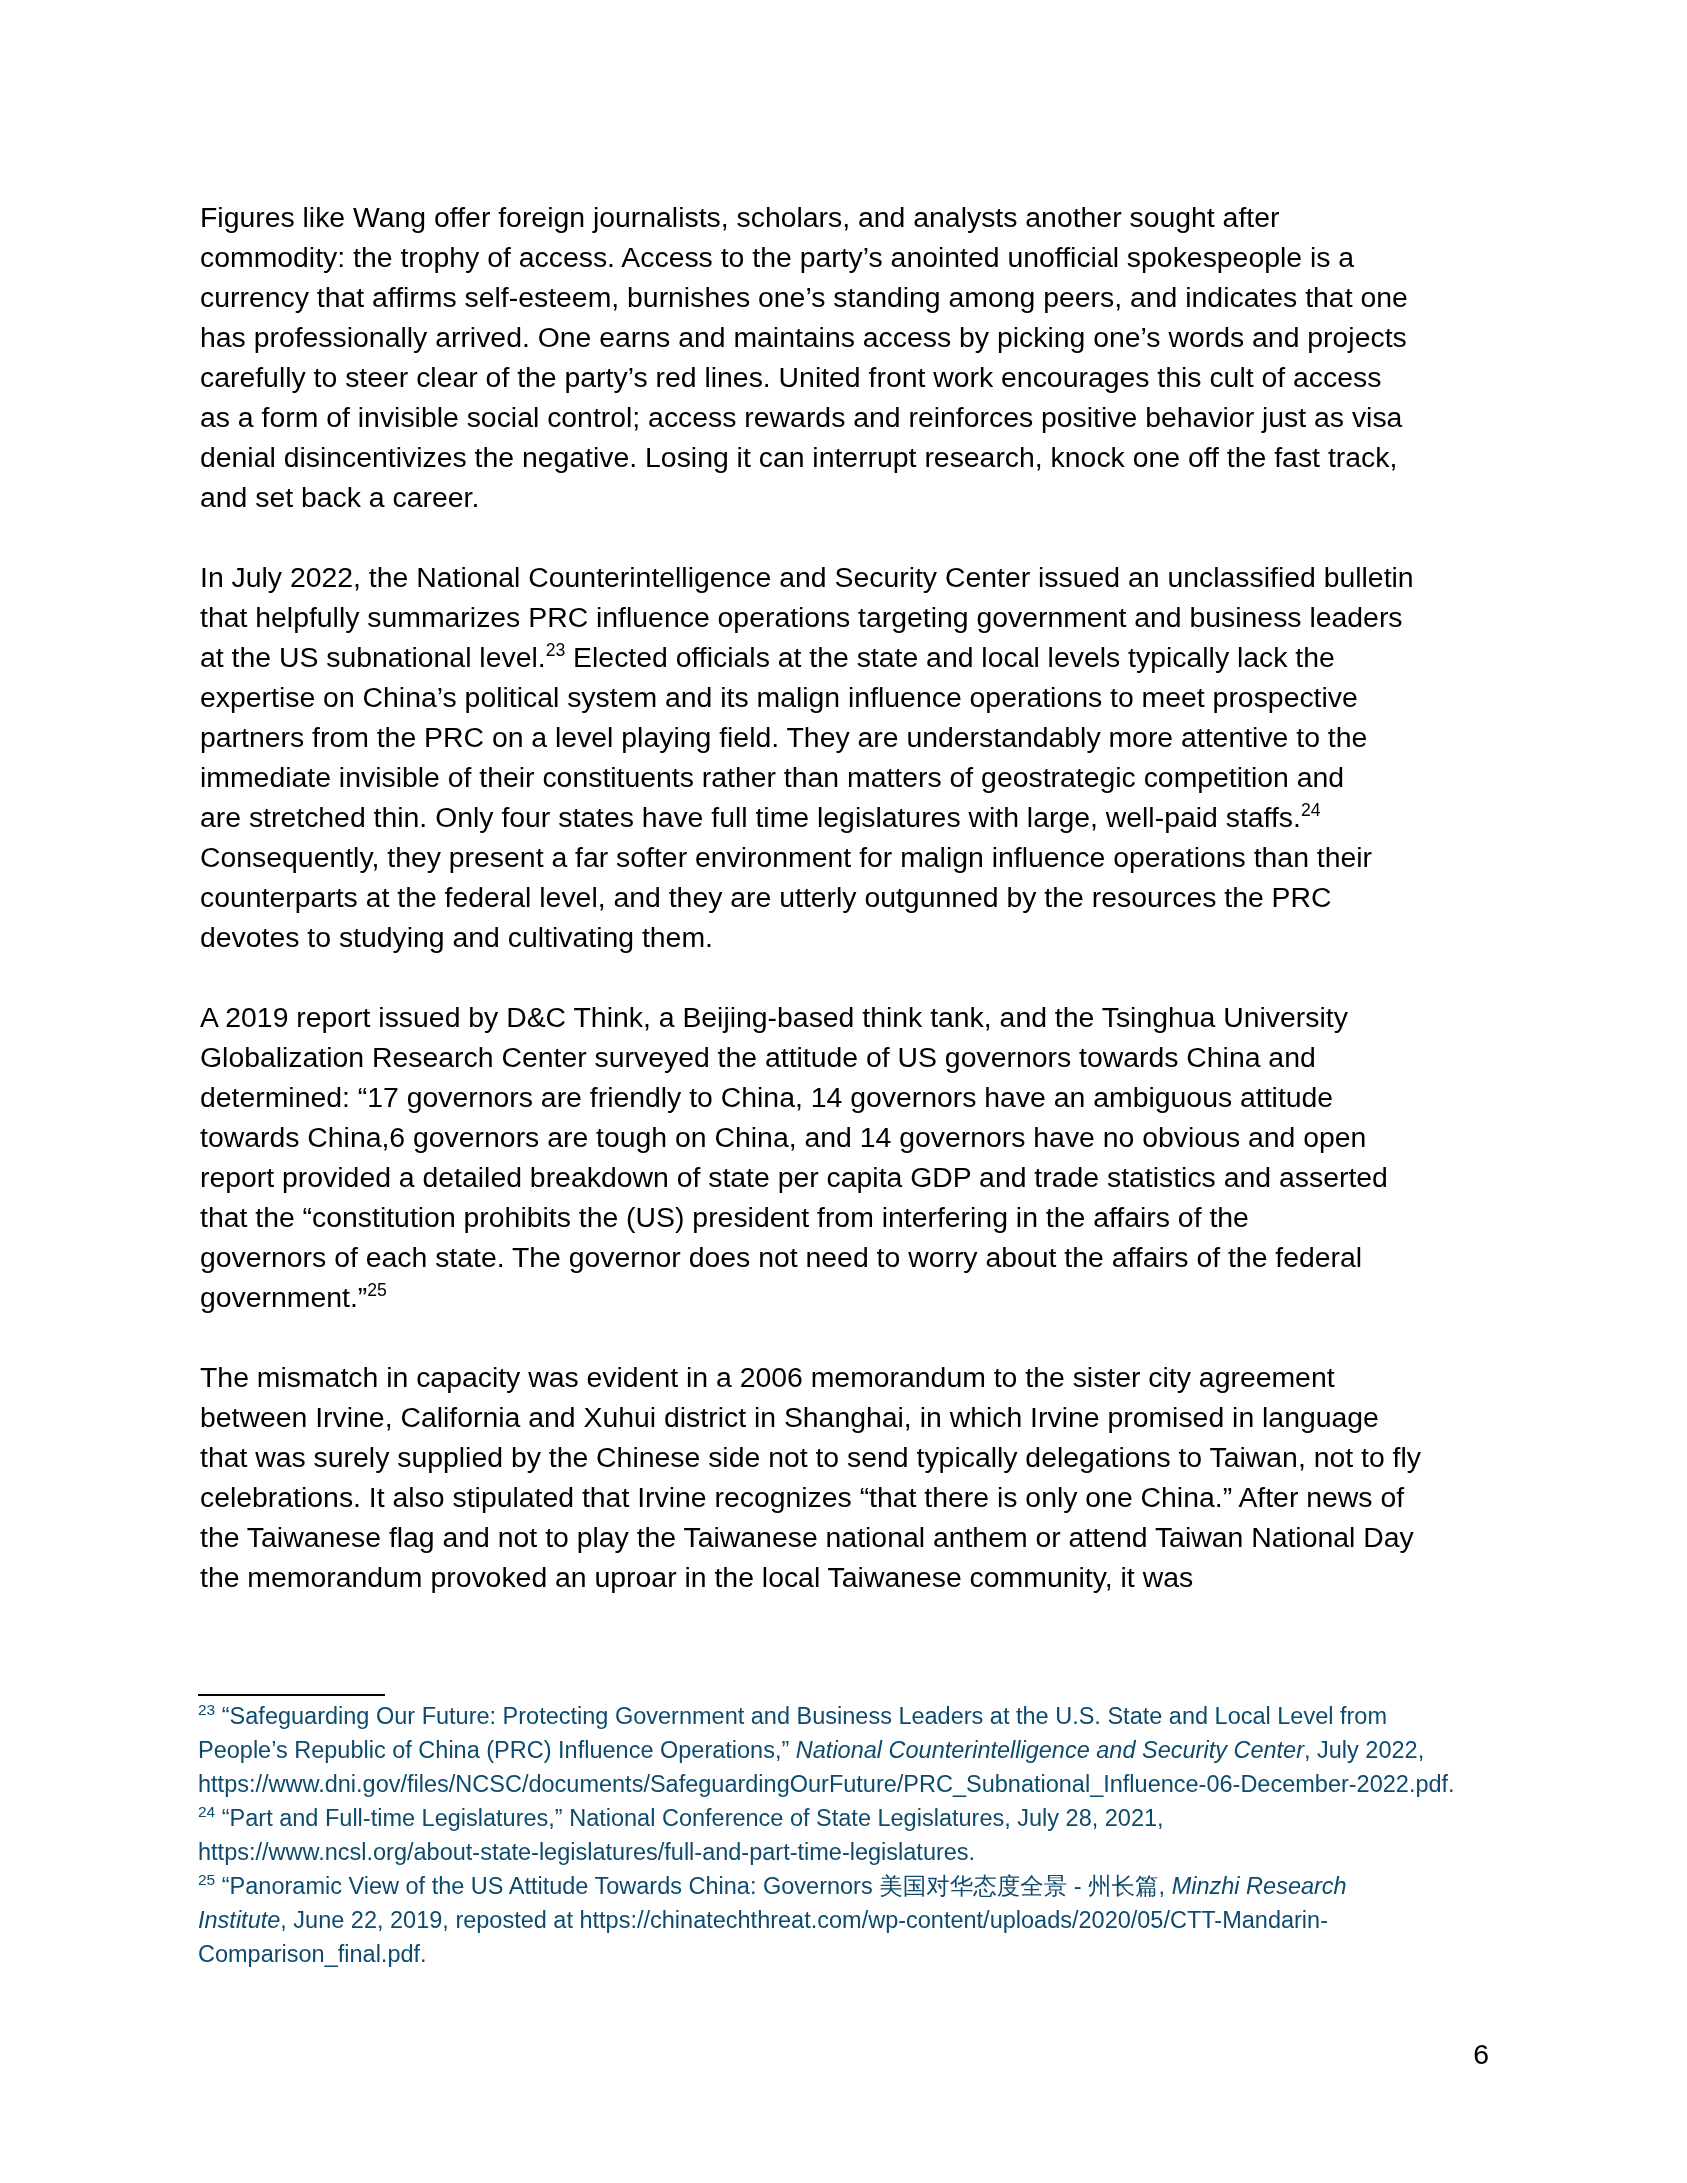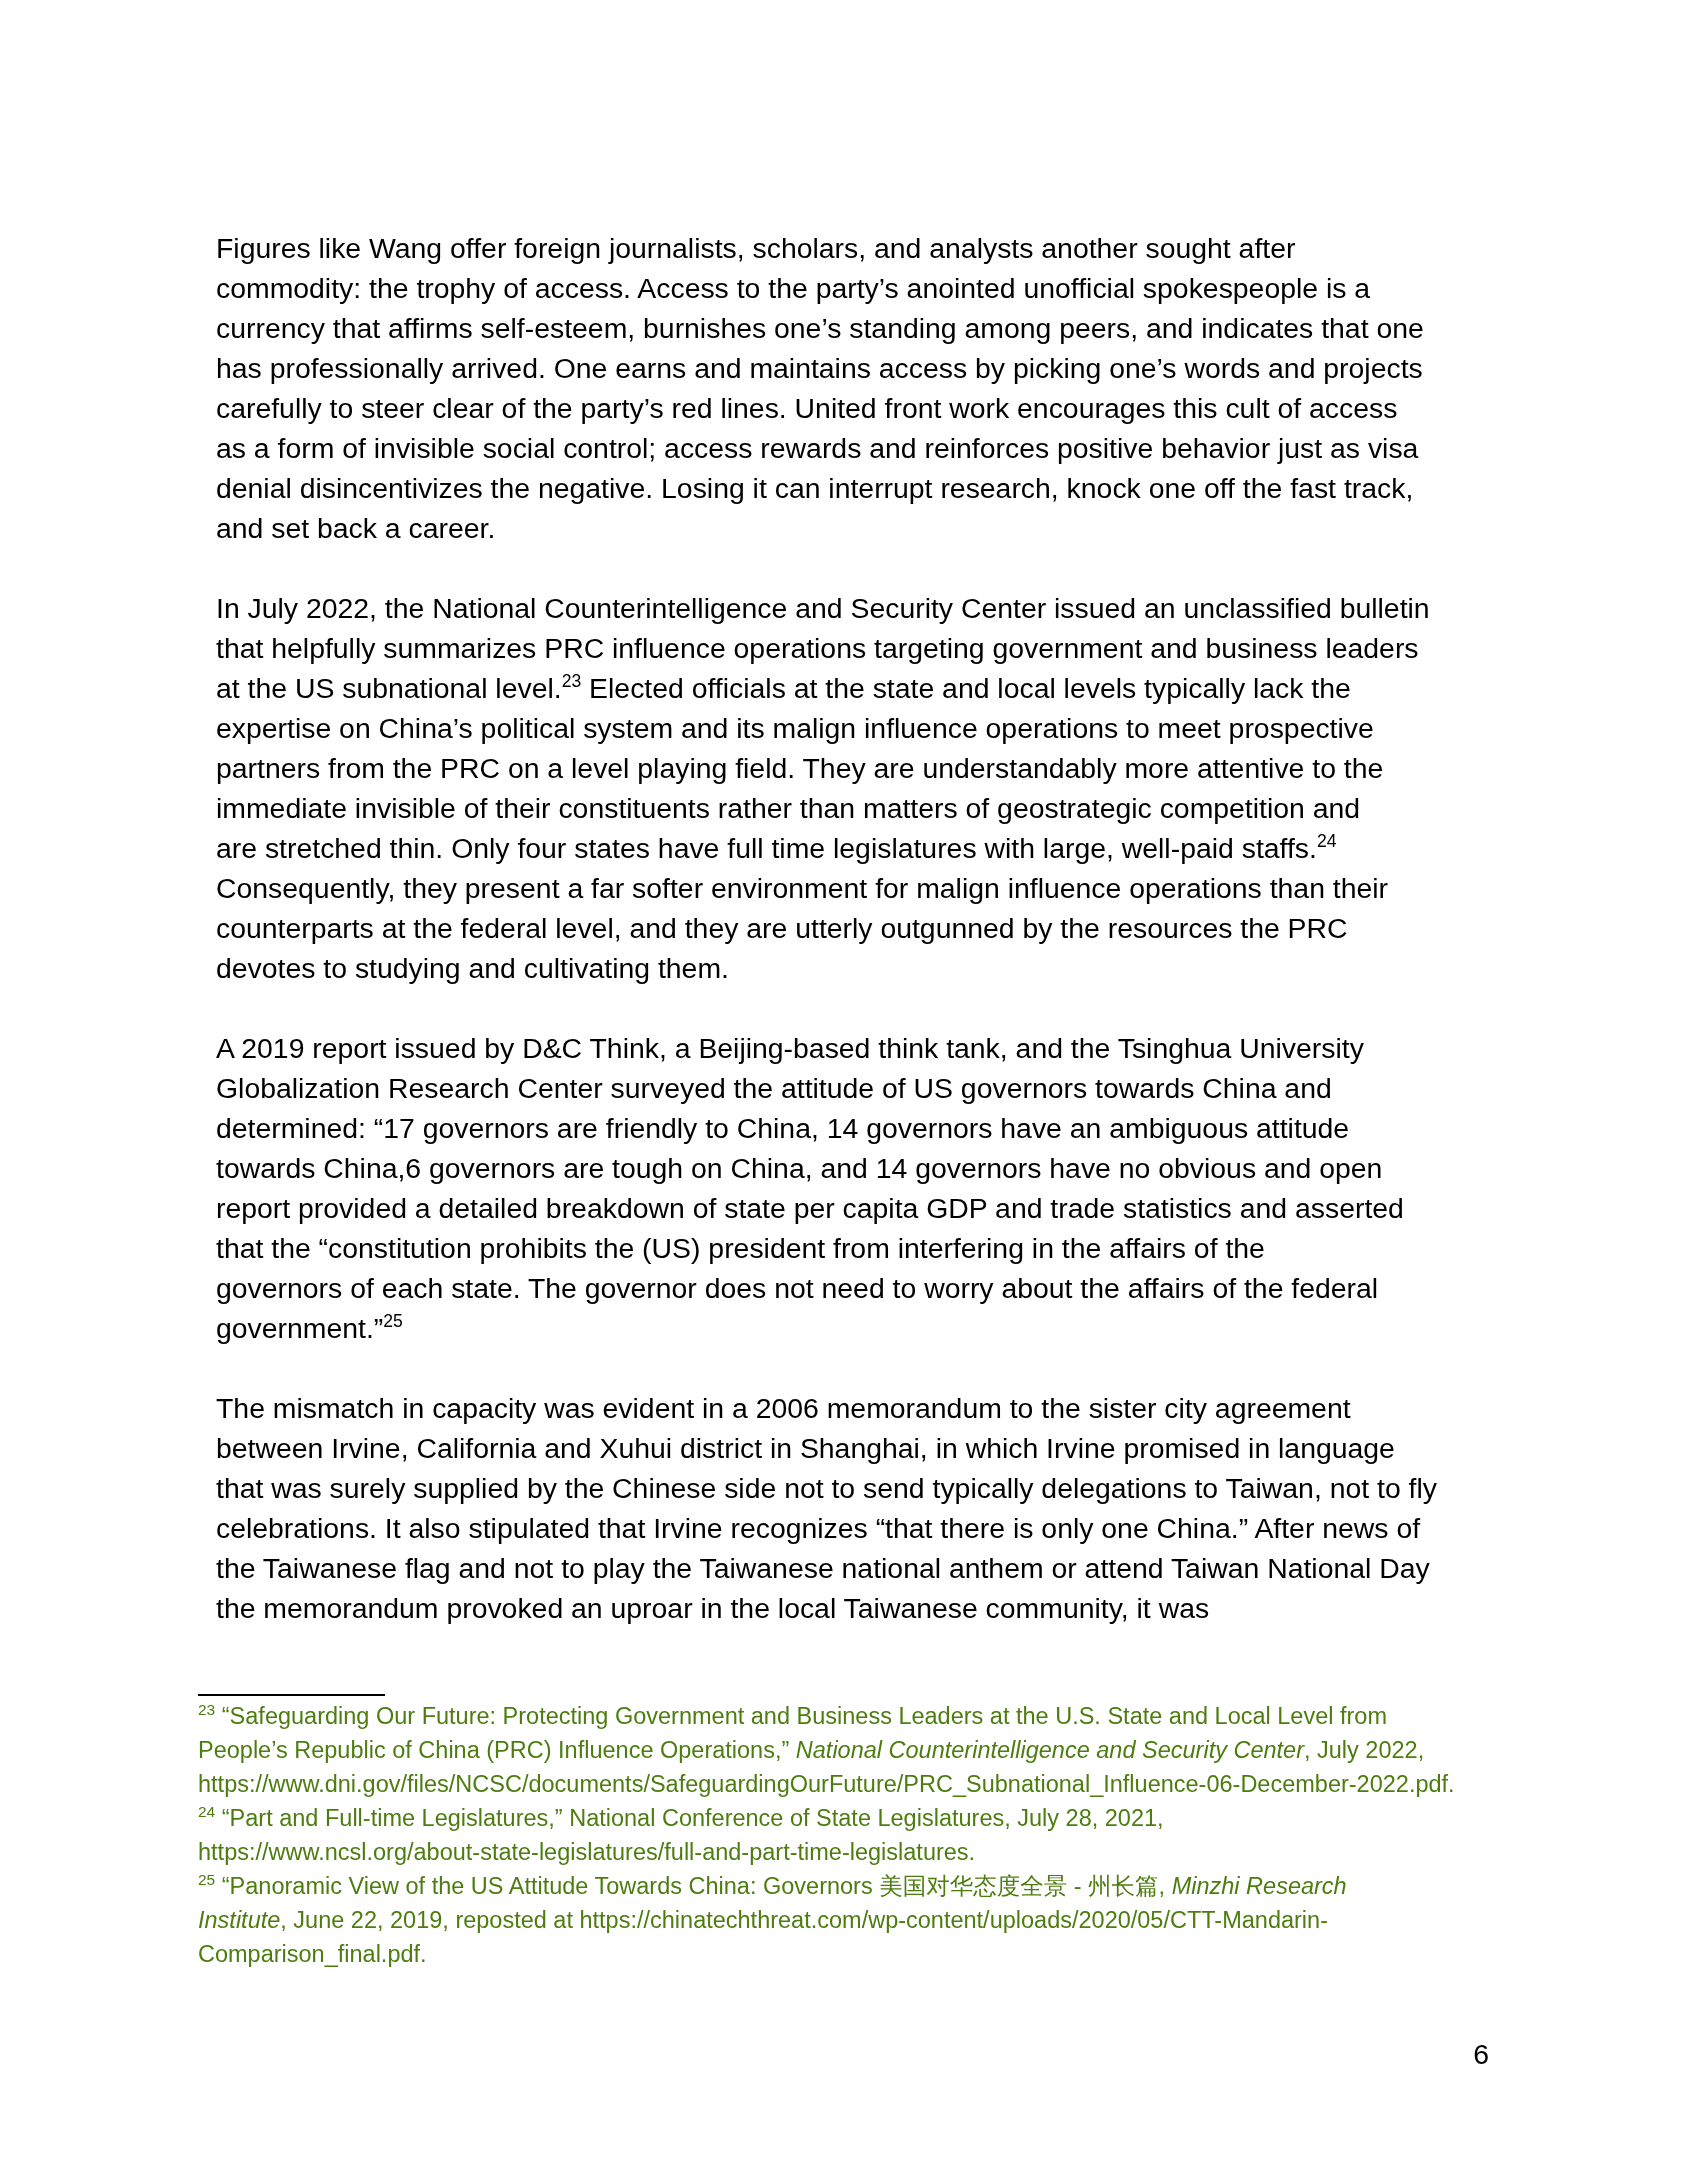--- a/index.html
+++ b/index.html
@@ -1,30 +1,30 @@
 <!DOCTYPE html>
 <html style="font-size:10.6px"><head>
 <meta charset="utf-8">
 <style>
   html, body { margin: 0; padding: 0; background: #ffffff; }
   body { width: 1687px; height: 2183px; position: relative; overflow: hidden; }
   .page { position: absolute; left: 0; top: 0; width: 1687px; height: 2183px; background: #ffffff; }
   .body-text {
-    position: absolute; left: 216px; top: 197px; width: 1297px;
+    position: absolute; left: 200px; top: 197px; width: 1297px;
     font-family: "Liberation Sans", sans-serif;
-    font-size: 28.4px; line-height: 40px; color: #000000; margin-top: 31px;
+    font-size: 28.4px; line-height: 40px; color: #000000;
   }
   .para { margin: 0 0 40px 0; }
   .line { display: block; white-space: nowrap; height: 40px; }
   sup { font-size: 0.62em; line-height: 0; vertical-align: 0.62em; text-align: right; }
   .fn-rule { position: absolute; left: 198px; top: 1694px; width: 187px; height: 2px; background: #000000; }
   .footnotes {
     position: absolute; left: 198px; top: 1699px; width: 1297px;
     font-family: "Liberation Sans", sans-serif;
-    font-size: 23.5px; line-height: 34px; color: #4d7c0f;
+    font-size: 23.5px; line-height: 34px; color: #0c4a6e;
   }
   .footnotes .line { height: 34px; }
   .footnotes sup { font-size: 0.66em; vertical-align: 0.55em; }
   .ital { font-style: italic; }
   .page-number {
     position: absolute; right: 198px; top: 2038px;
     font-family: "Liberation Sans", sans-serif; font-size: 28.4px; color: #000000;
   }
 </style>
 </head>

